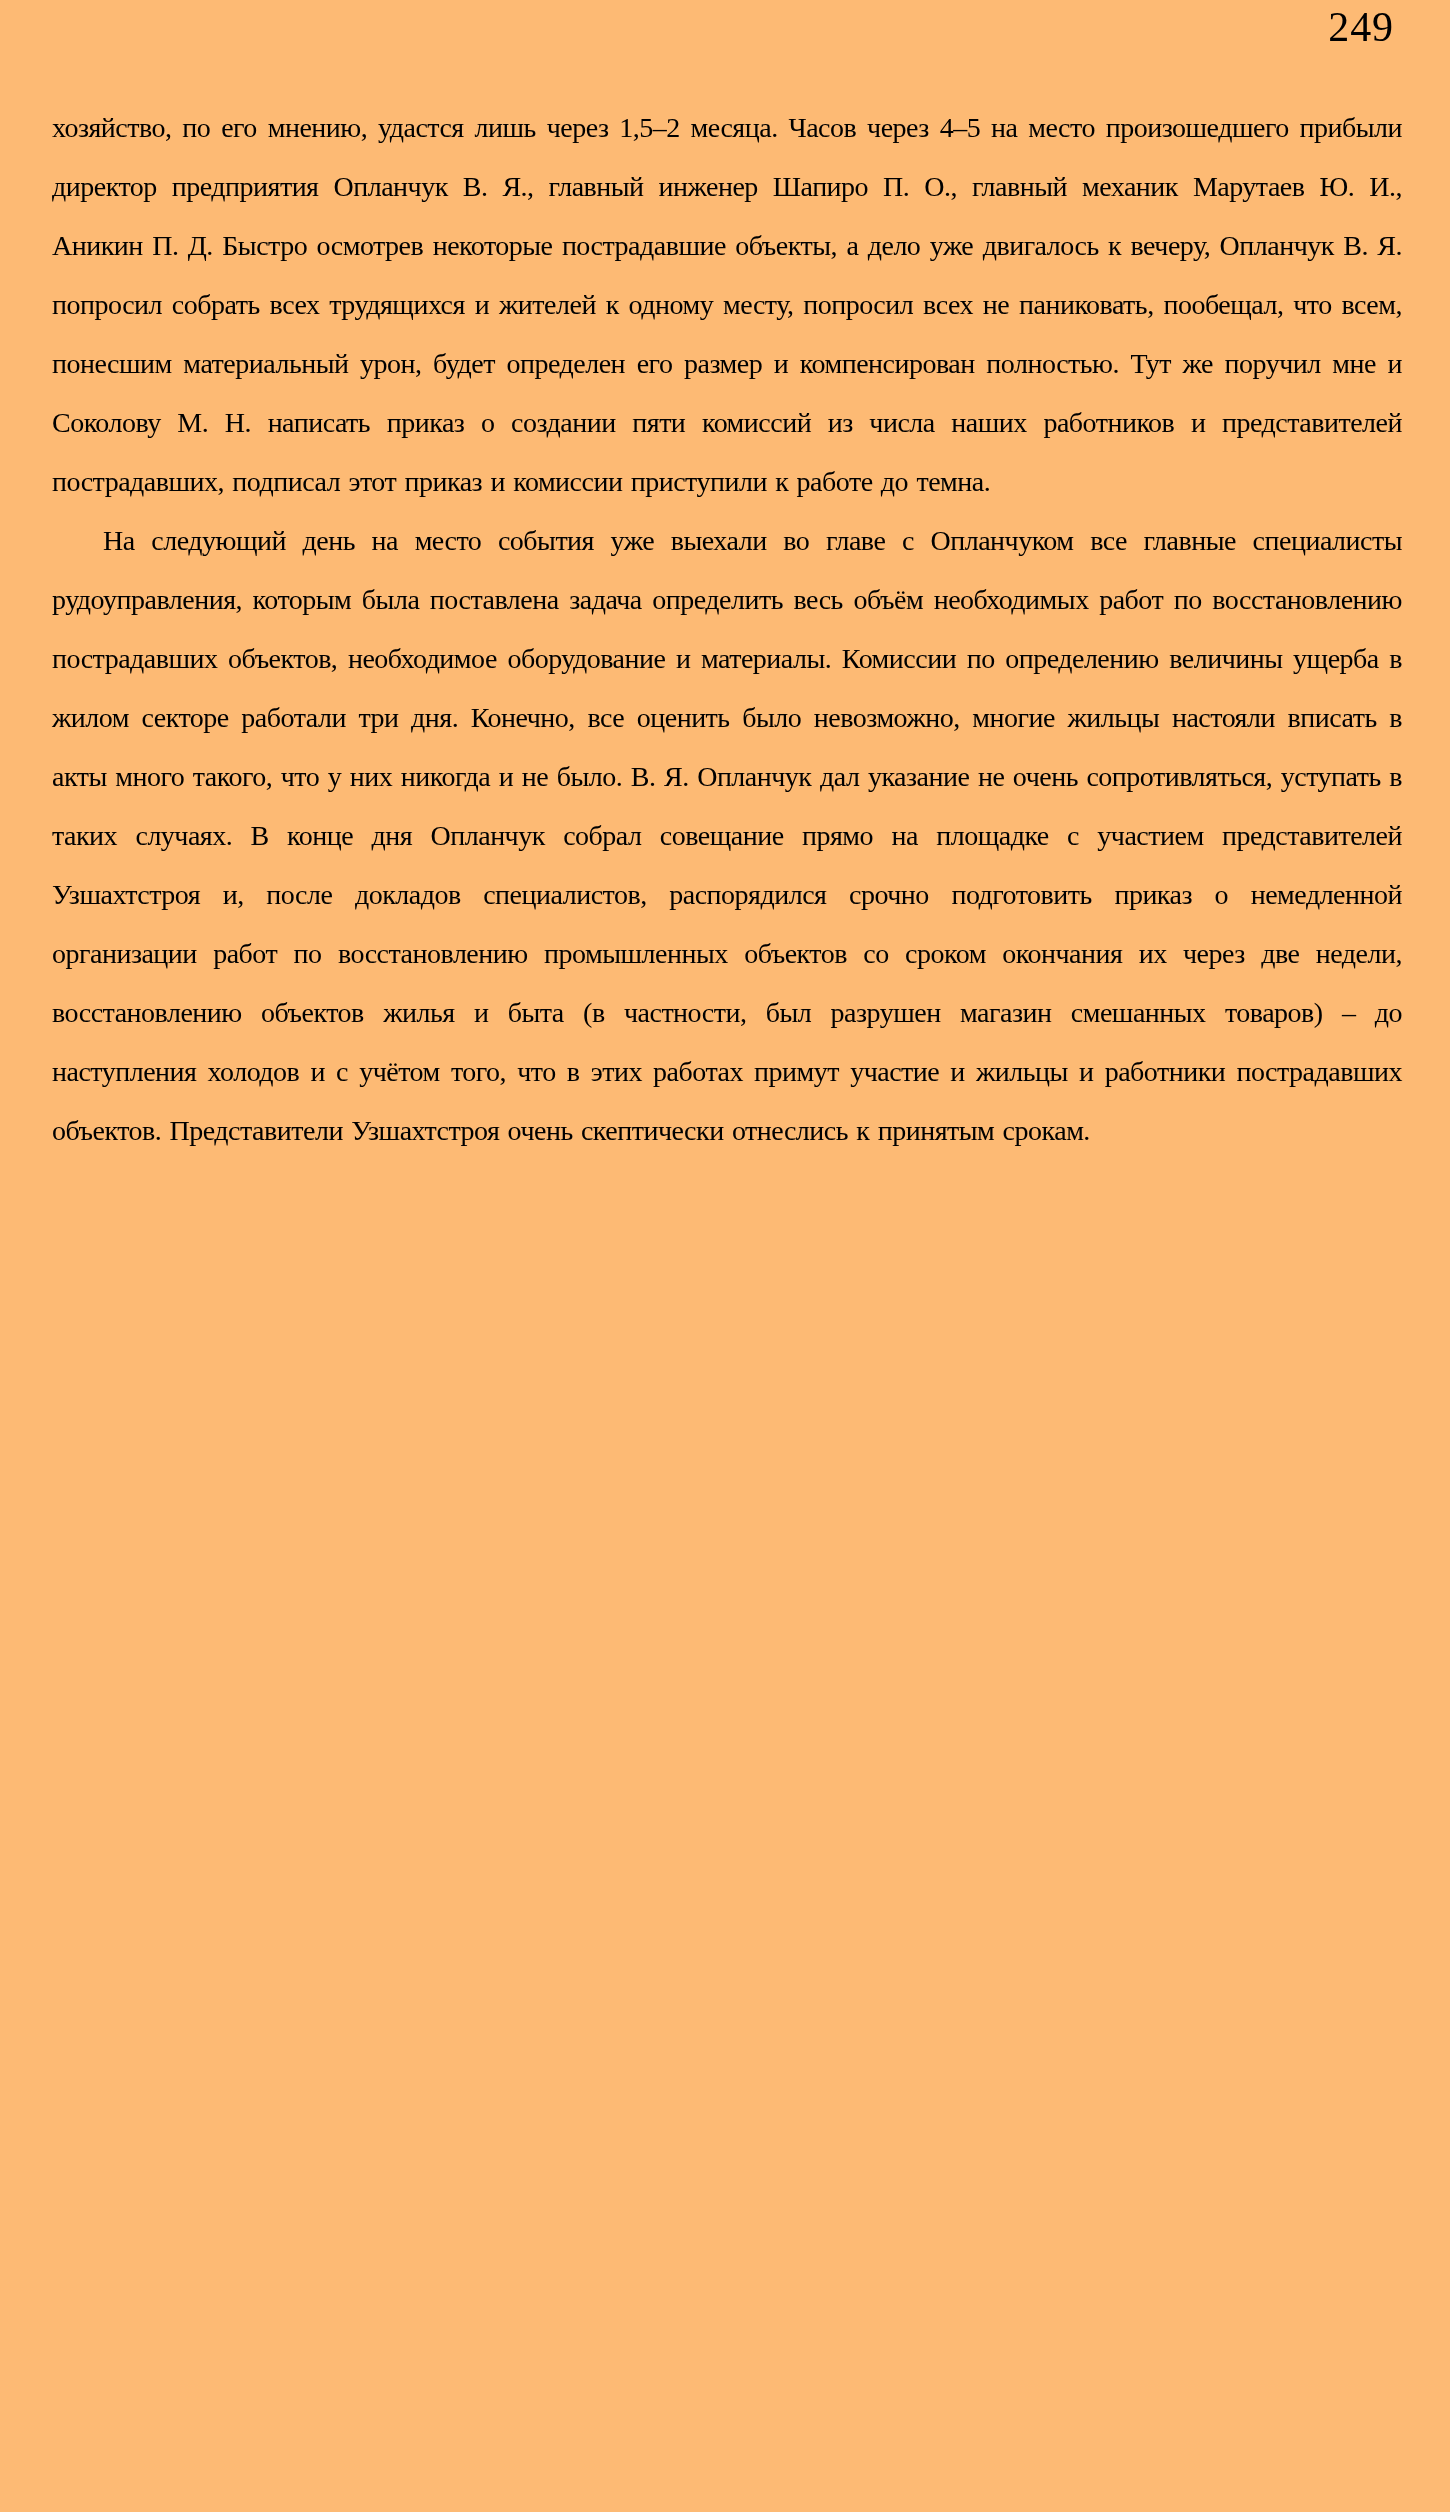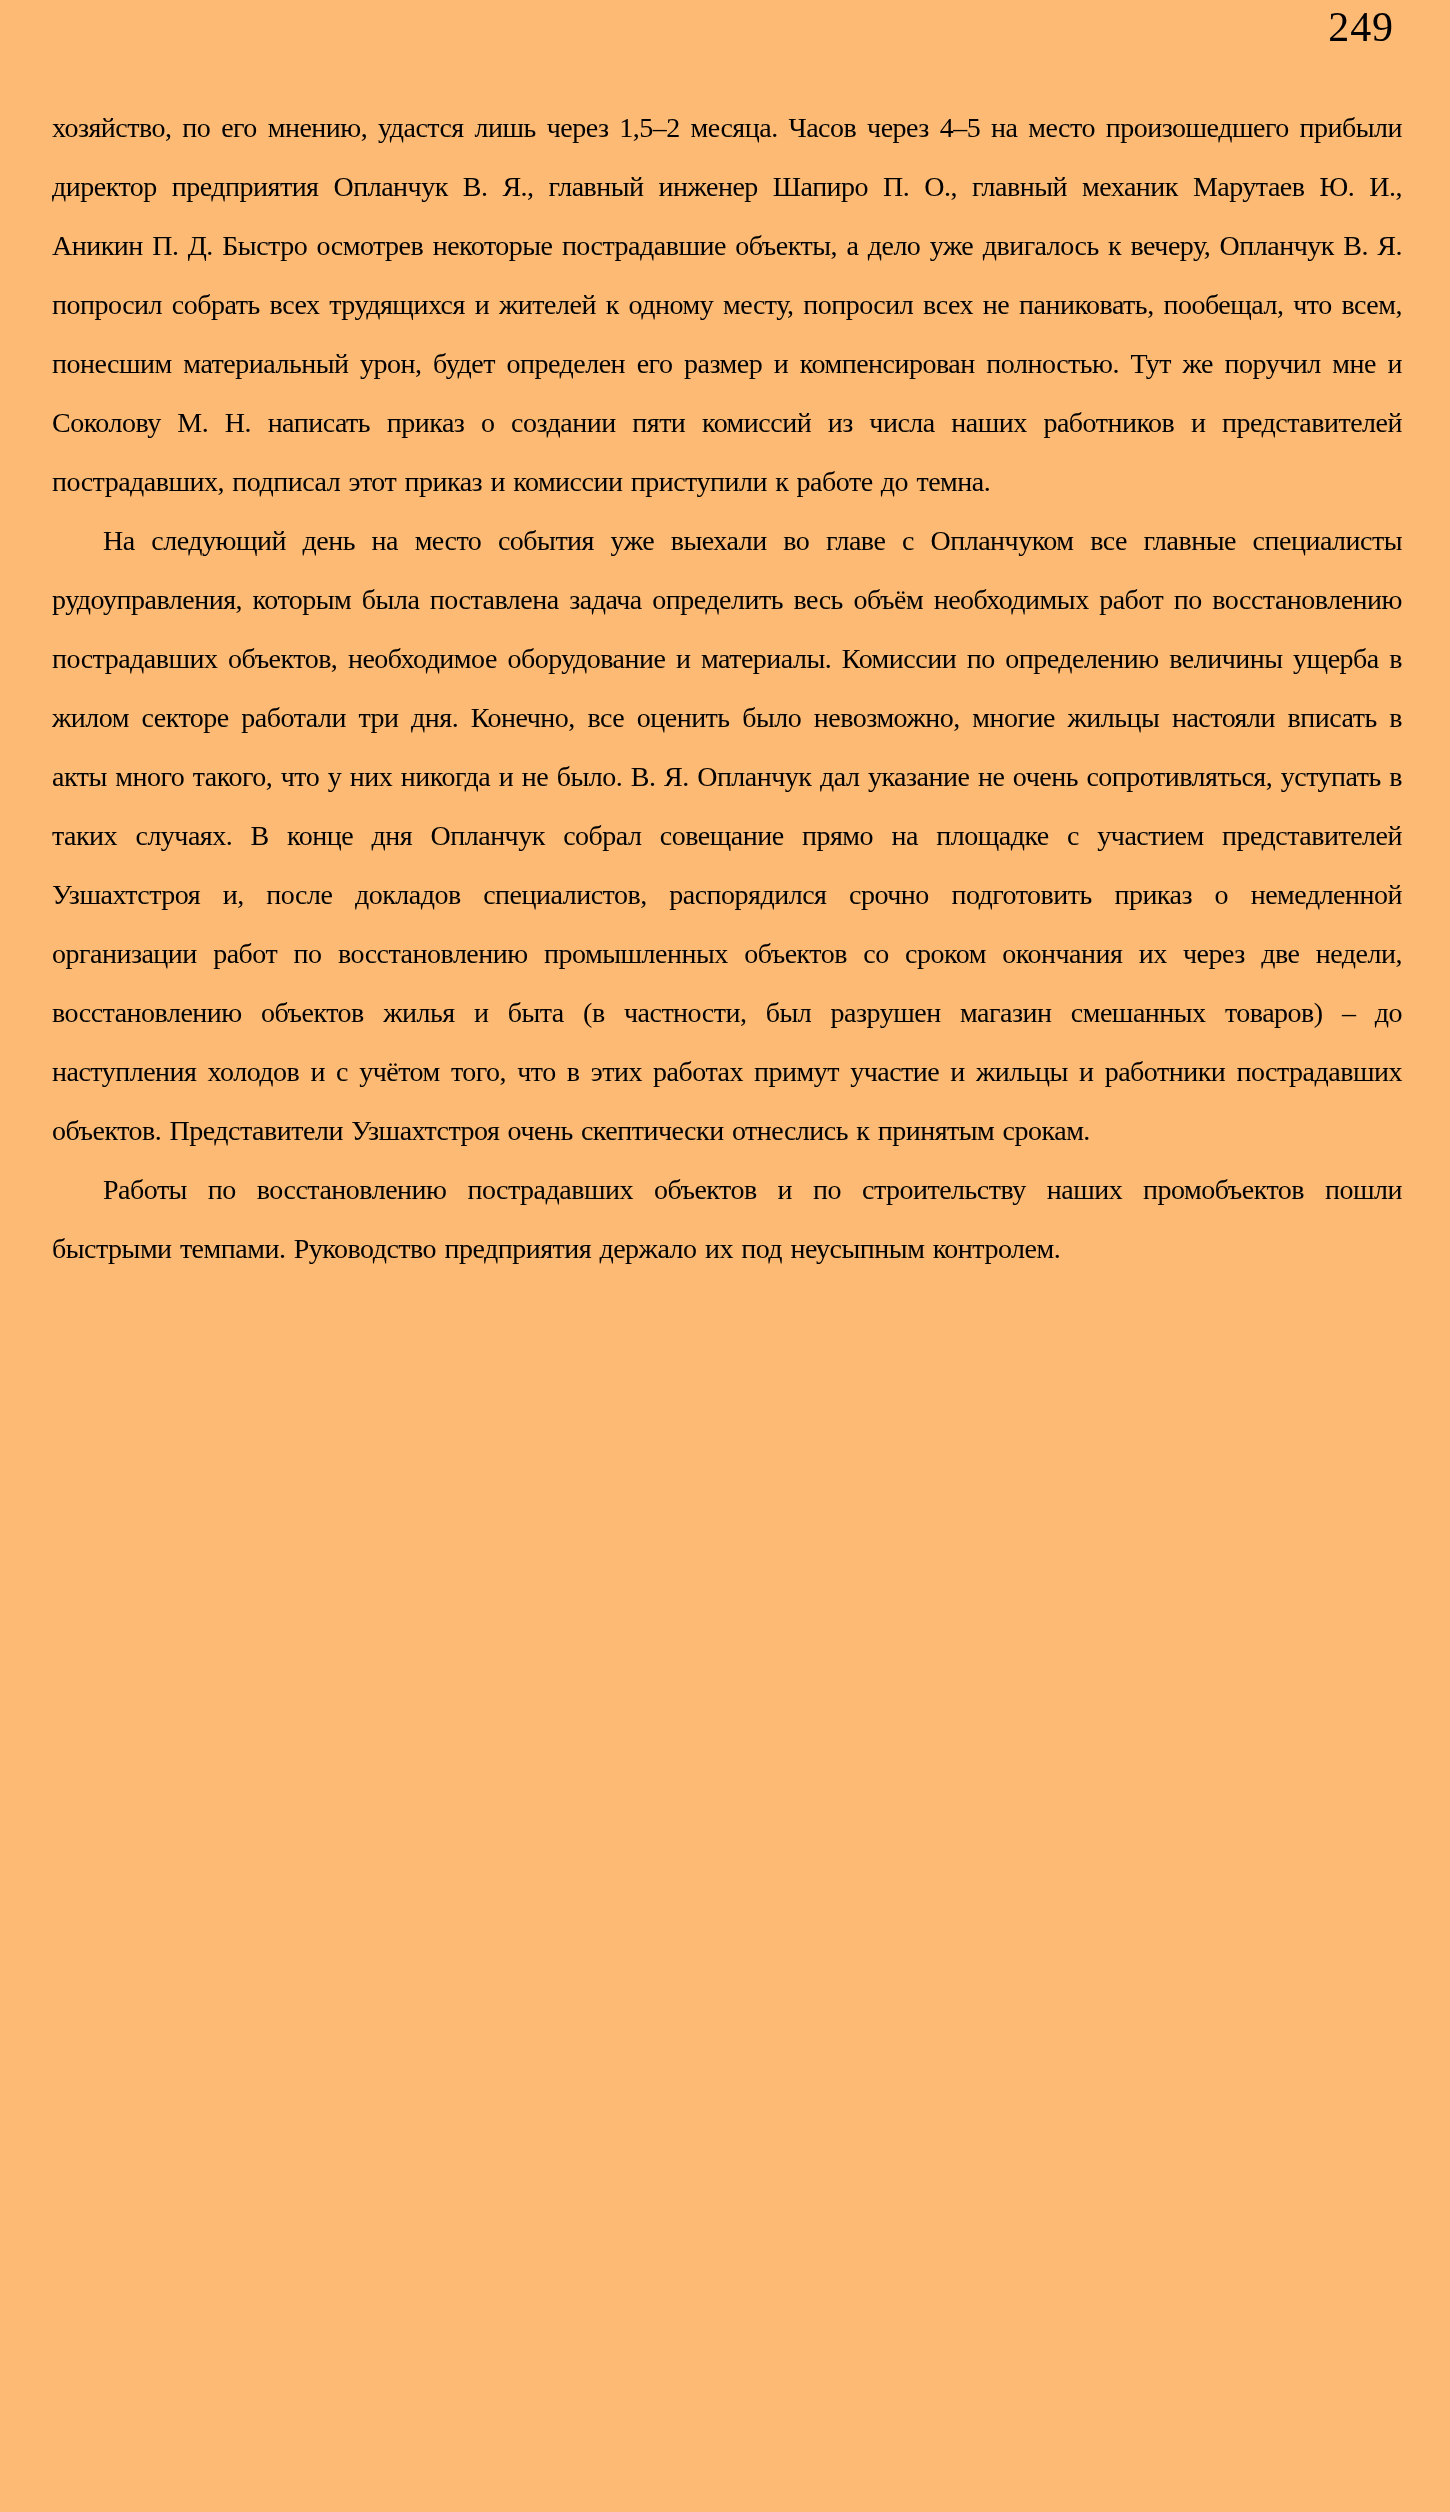--- a/index.html
+++ b/index.html
@@ -49,16 +49,15 @@
 </style>
 </head>
 <body>
 
 <div class="page">
   <div class="page-number">249</div>
 
   <div class="body-text">
     <p class="para no-indent" lang="ru">хозяйство, по его мнению, удастся лишь через 1,5–2 месяца. Часов через 4–5 на место произошедшего прибыли директор предприятия Опланчук В. Я., главный инженер Шапиро П. О., главный механик Марутаев Ю. И., Аникин П. Д. Быстро осмотрев некоторые пострадавшие объекты, а дело уже двигалось к вечеру, Опланчук В. Я. попросил собрать всех трудящихся и жителей к одному месту, попросил всех не паниковать, пообещал, что всем, понесшим материальный урон, будет определен его размер и компенсирован полностью. Тут же поручил мне и Соколову М. Н. написать приказ о создании пяти комиссий из числа наших работников и представителей пострадавших, подписал этот приказ и комиссии приступили к работе до темна.</p>
     <p class="para" lang="ru">На следующий день на место события уже выехали во главе с Опланчуком все главные специалисты рудоуправления, которым была поставлена задача определить весь объём необходимых работ по восстановлению пострадавших объектов, необходимое оборудование и материалы. Комиссии по определению величины ущерба в жилом секторе работали три дня. Конечно, все оценить было невозможно, многие жильцы настояли вписать в акты много такого, что у них никогда и не было. В. Я. Опланчук дал указание не очень сопротивляться, уступать в таких случаях. В конце дня Опланчук собрал совещание прямо на площадке с участием представителей Узшахтстроя и, после докладов специалистов, распорядился срочно подготовить приказ о немедленной организации работ по восстановлению промышленных объектов со сроком окончания их через две недели, восстановлению объектов жилья и быта (в частности, был разрушен магазин смешанных товаров) – до наступления холодов и с учётом того, что в этих работах примут участие и жильцы и работники пострадавших объектов. Представители Узшахтстроя очень скептически отнеслись к принятым срокам.</p>
-    <p class="para" lang="ru">Работы по восстановлению пострадавших объектов и по строительству наших промобъектов пошли быстрыми темпами. Руководство предприятия держало их под неусыпным контролем.</p>
   </div>
 </div>
 
 
 </body></html>

